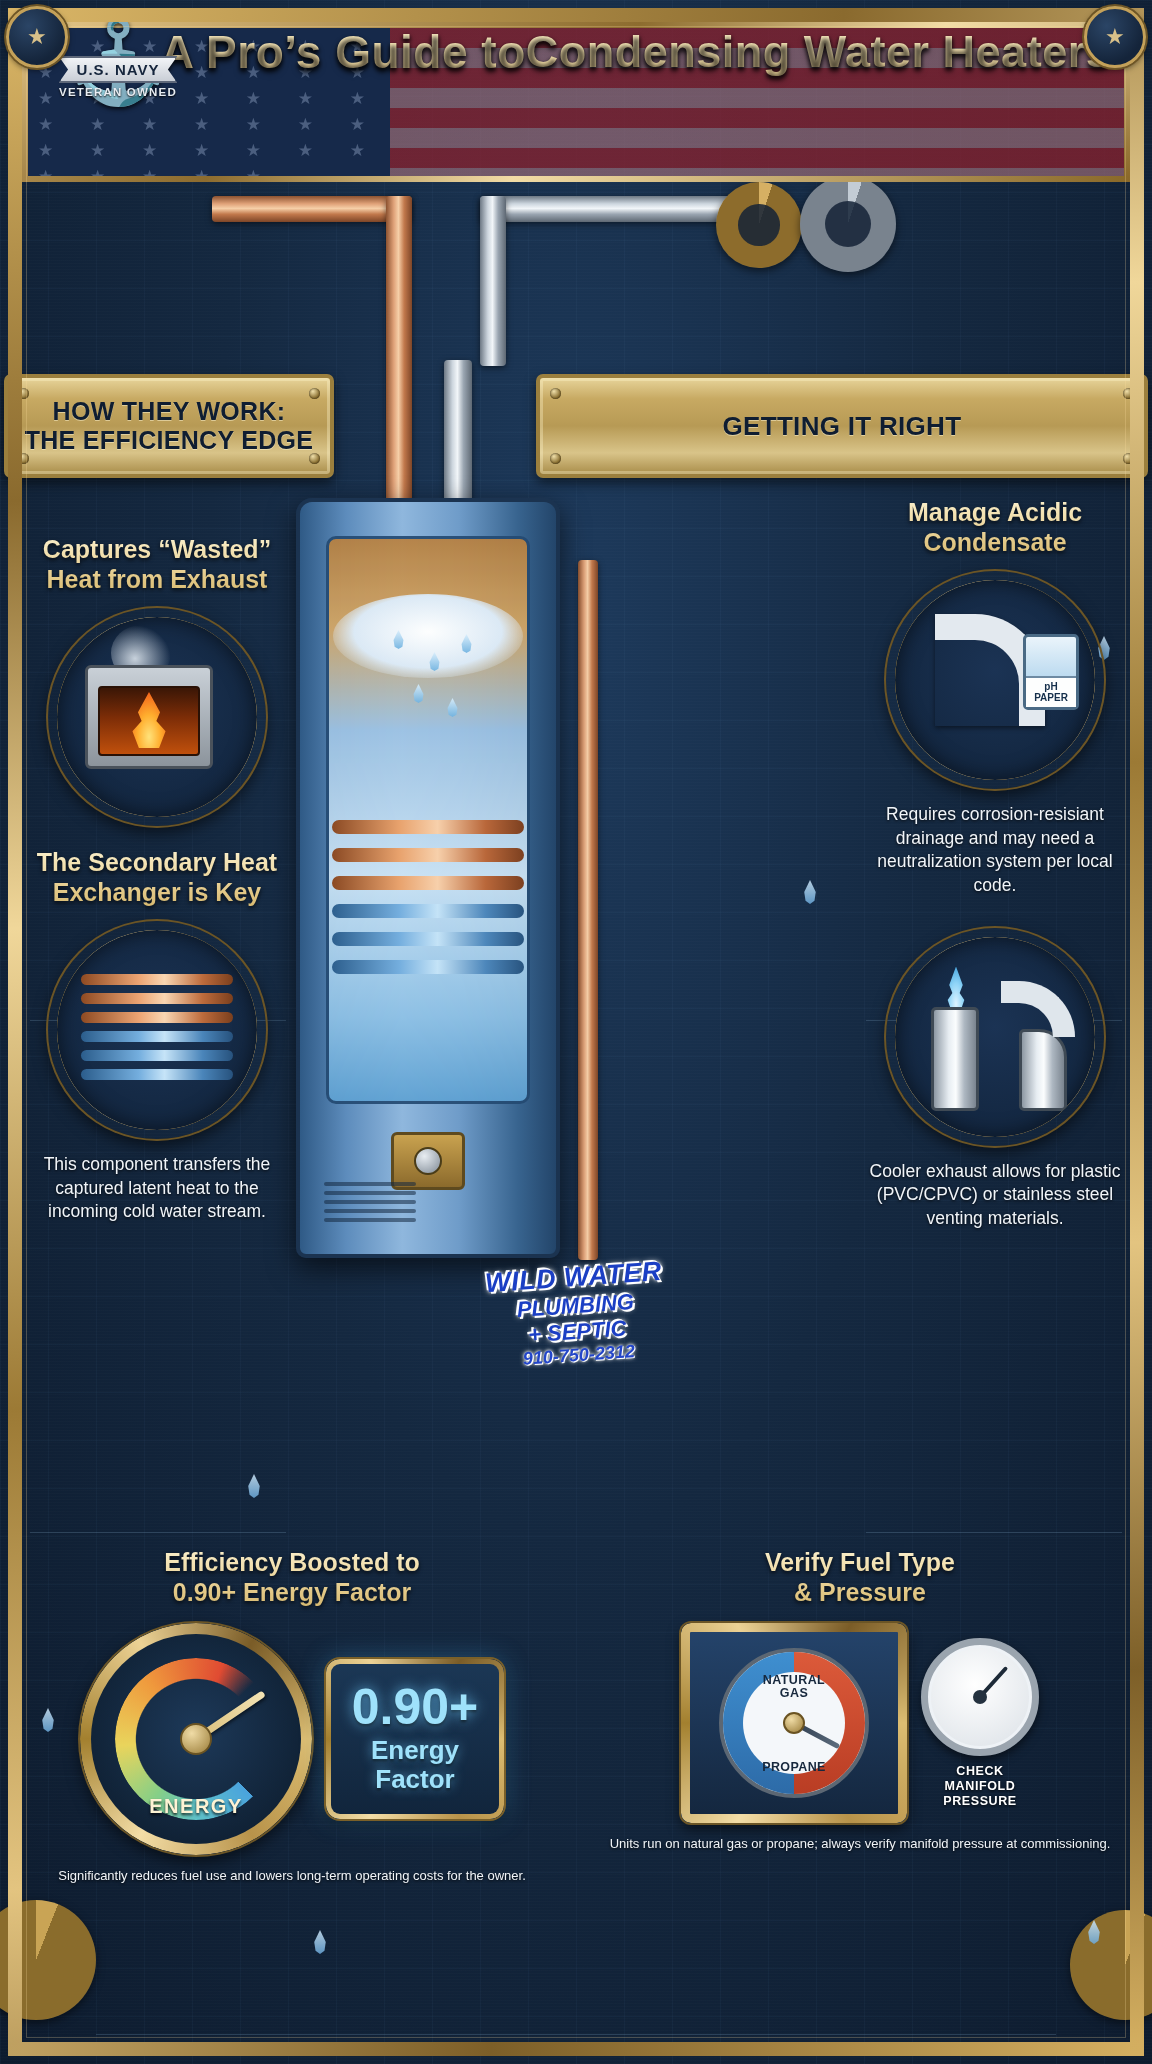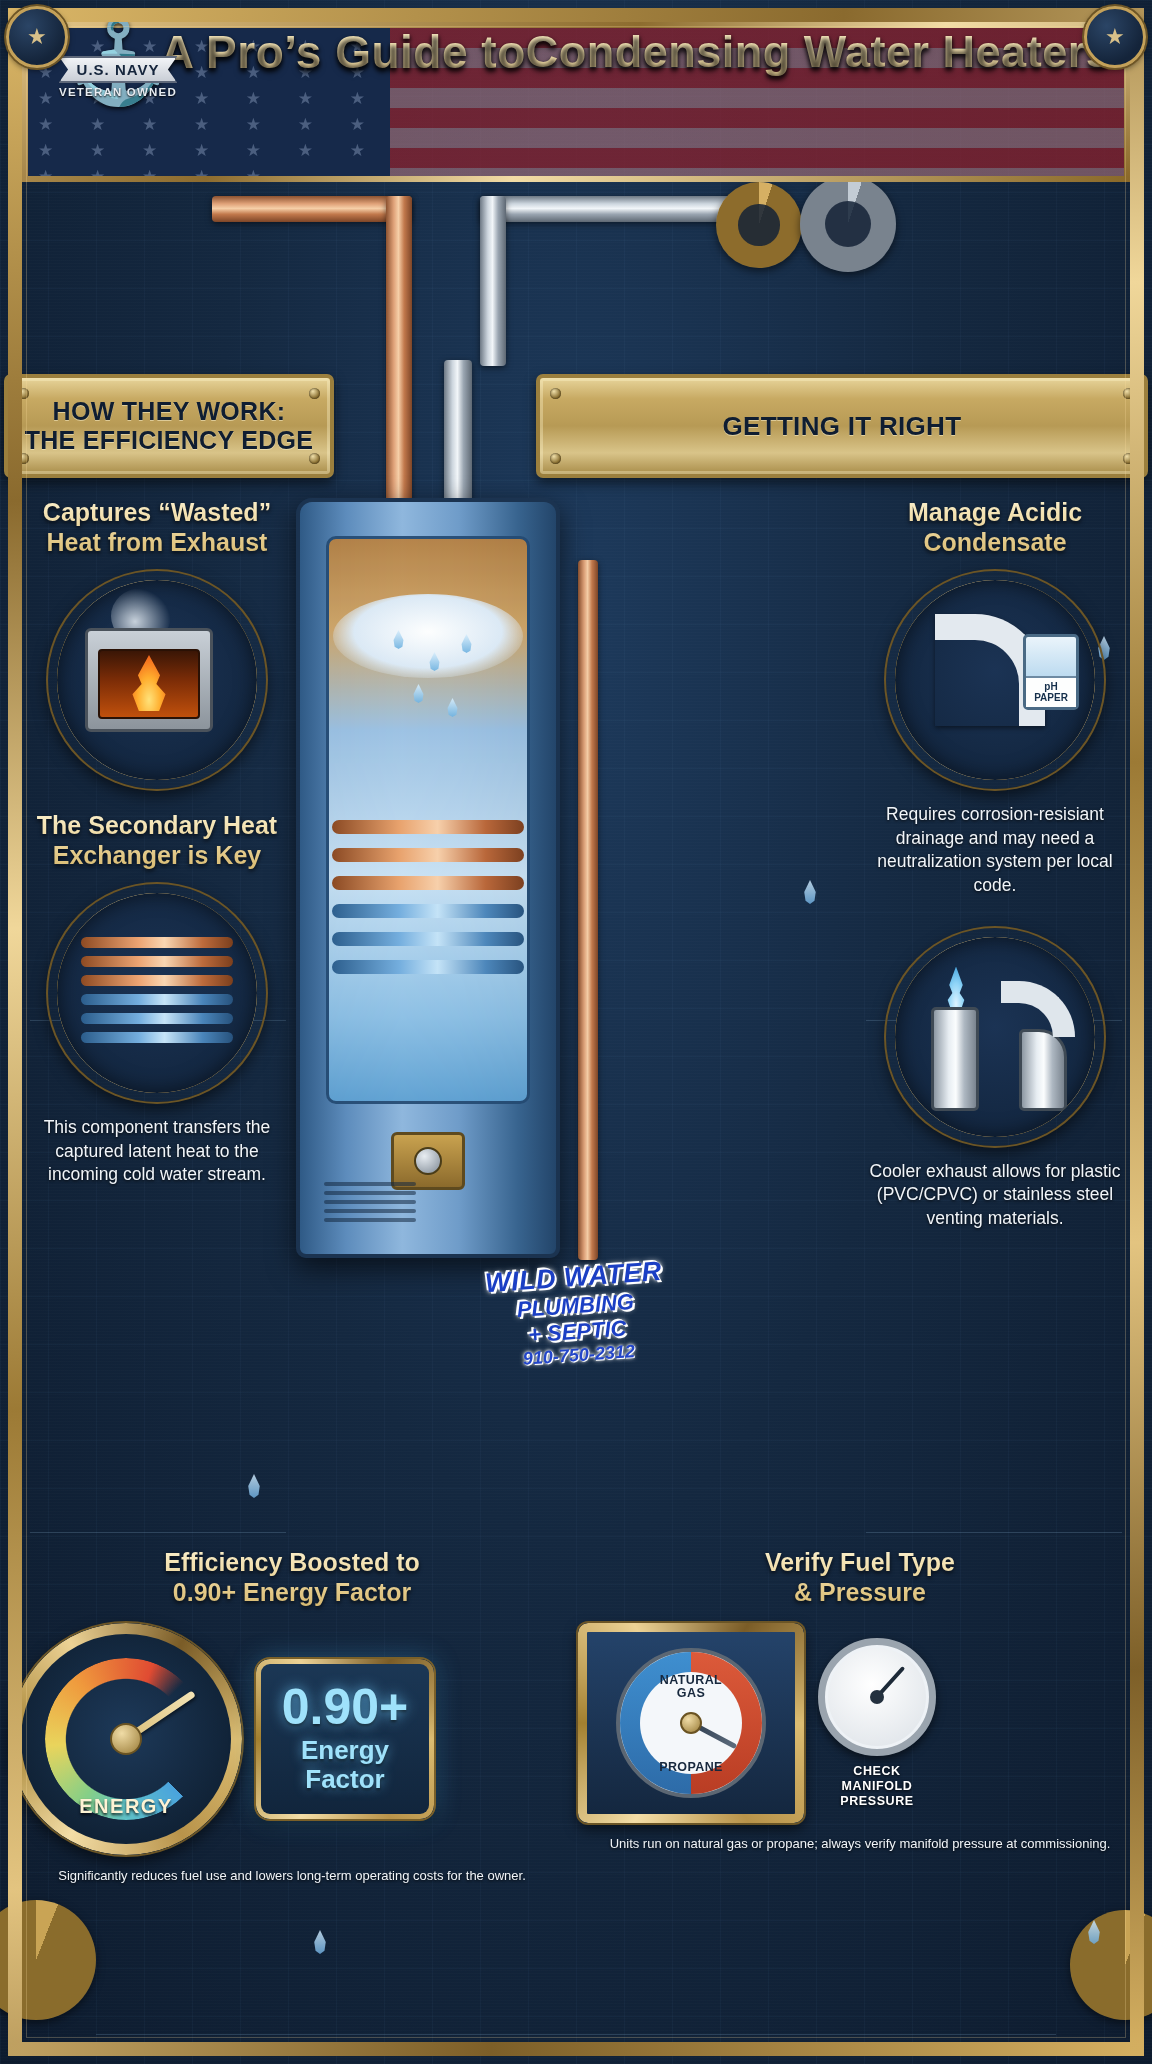--- a/index.html
+++ b/index.html
@@ -199,21 +199,21 @@
     border:2px solid #4a3c18;
   }
   .vents{ position:absolute; left:24px; bottom:28px; width:92px; height:44px; }
   .vents i{ display:block; height:4px; margin-bottom:5px; background:rgba(20,40,64,.55); border-radius:2px; }
 
   
   .col{
     position:absolute; top:498px; width:286px; z-index:18;
     display:flex; flex-direction:column;
   }
-  .col.left{ left:14px; text-align:center; }
+  .col.left{ left:14px; text-align:center;margin-top:37px; }
   .col.right{ right:14px; text-align:center; }
 
   .item{ margin-bottom:8px; }
   .item-title{
     font-weight:bold; font-size:25px; line-height:1.18;
     background:linear-gradient(180deg,#fbf0cd 0%,#eed9a2 45%,#d7b96f 100%);
     -webkit-background-clip:text; background-clip:text; color:transparent;
     filter:drop-shadow(0 2px 2px rgba(0,0,0,.75));
     margin-bottom:14px;
   }
@@ -309,21 +309,21 @@
   }
 
   
   .bottom{ position:absolute; left:0; top:1548px; width:1152px; z-index:18; }
   .bpanel{ position:absolute; width:564px; text-align:center; }
   .bpanel.left{ left:10px; }
   .bpanel.right{ right:10px; }
   .bpanel .item-title{ font-size:25px; margin-bottom:16px; }
   .bpanel .item-desc{ font-size:13px; margin-top:12px; }
 
-  .gauge-row{ display:flex; align-items:center; justify-content:flex-start; gap:14px; }
+  .gauge-row{ display:flex; align-items:center; justify-content:center; gap:14px; }
   .gauge{
     width:232px; height:232px; border-radius:50%; position:relative;
     background:radial-gradient(circle at 50% 46%, #1d3959 0%, #102236 72%);
     border:11px solid transparent;
     box-shadow:0 0 0 2px #6b5526, 0 6px 16px rgba(0,0,0,.6);
   }
   .gauge .med-ring{ inset:-11px; border-width:11px; }
   .gauge-arc{
     position:absolute; left:24px; top:24px; right:24px; bottom:24px; border-radius:50%;
     background:conic-gradient(from 135deg,

